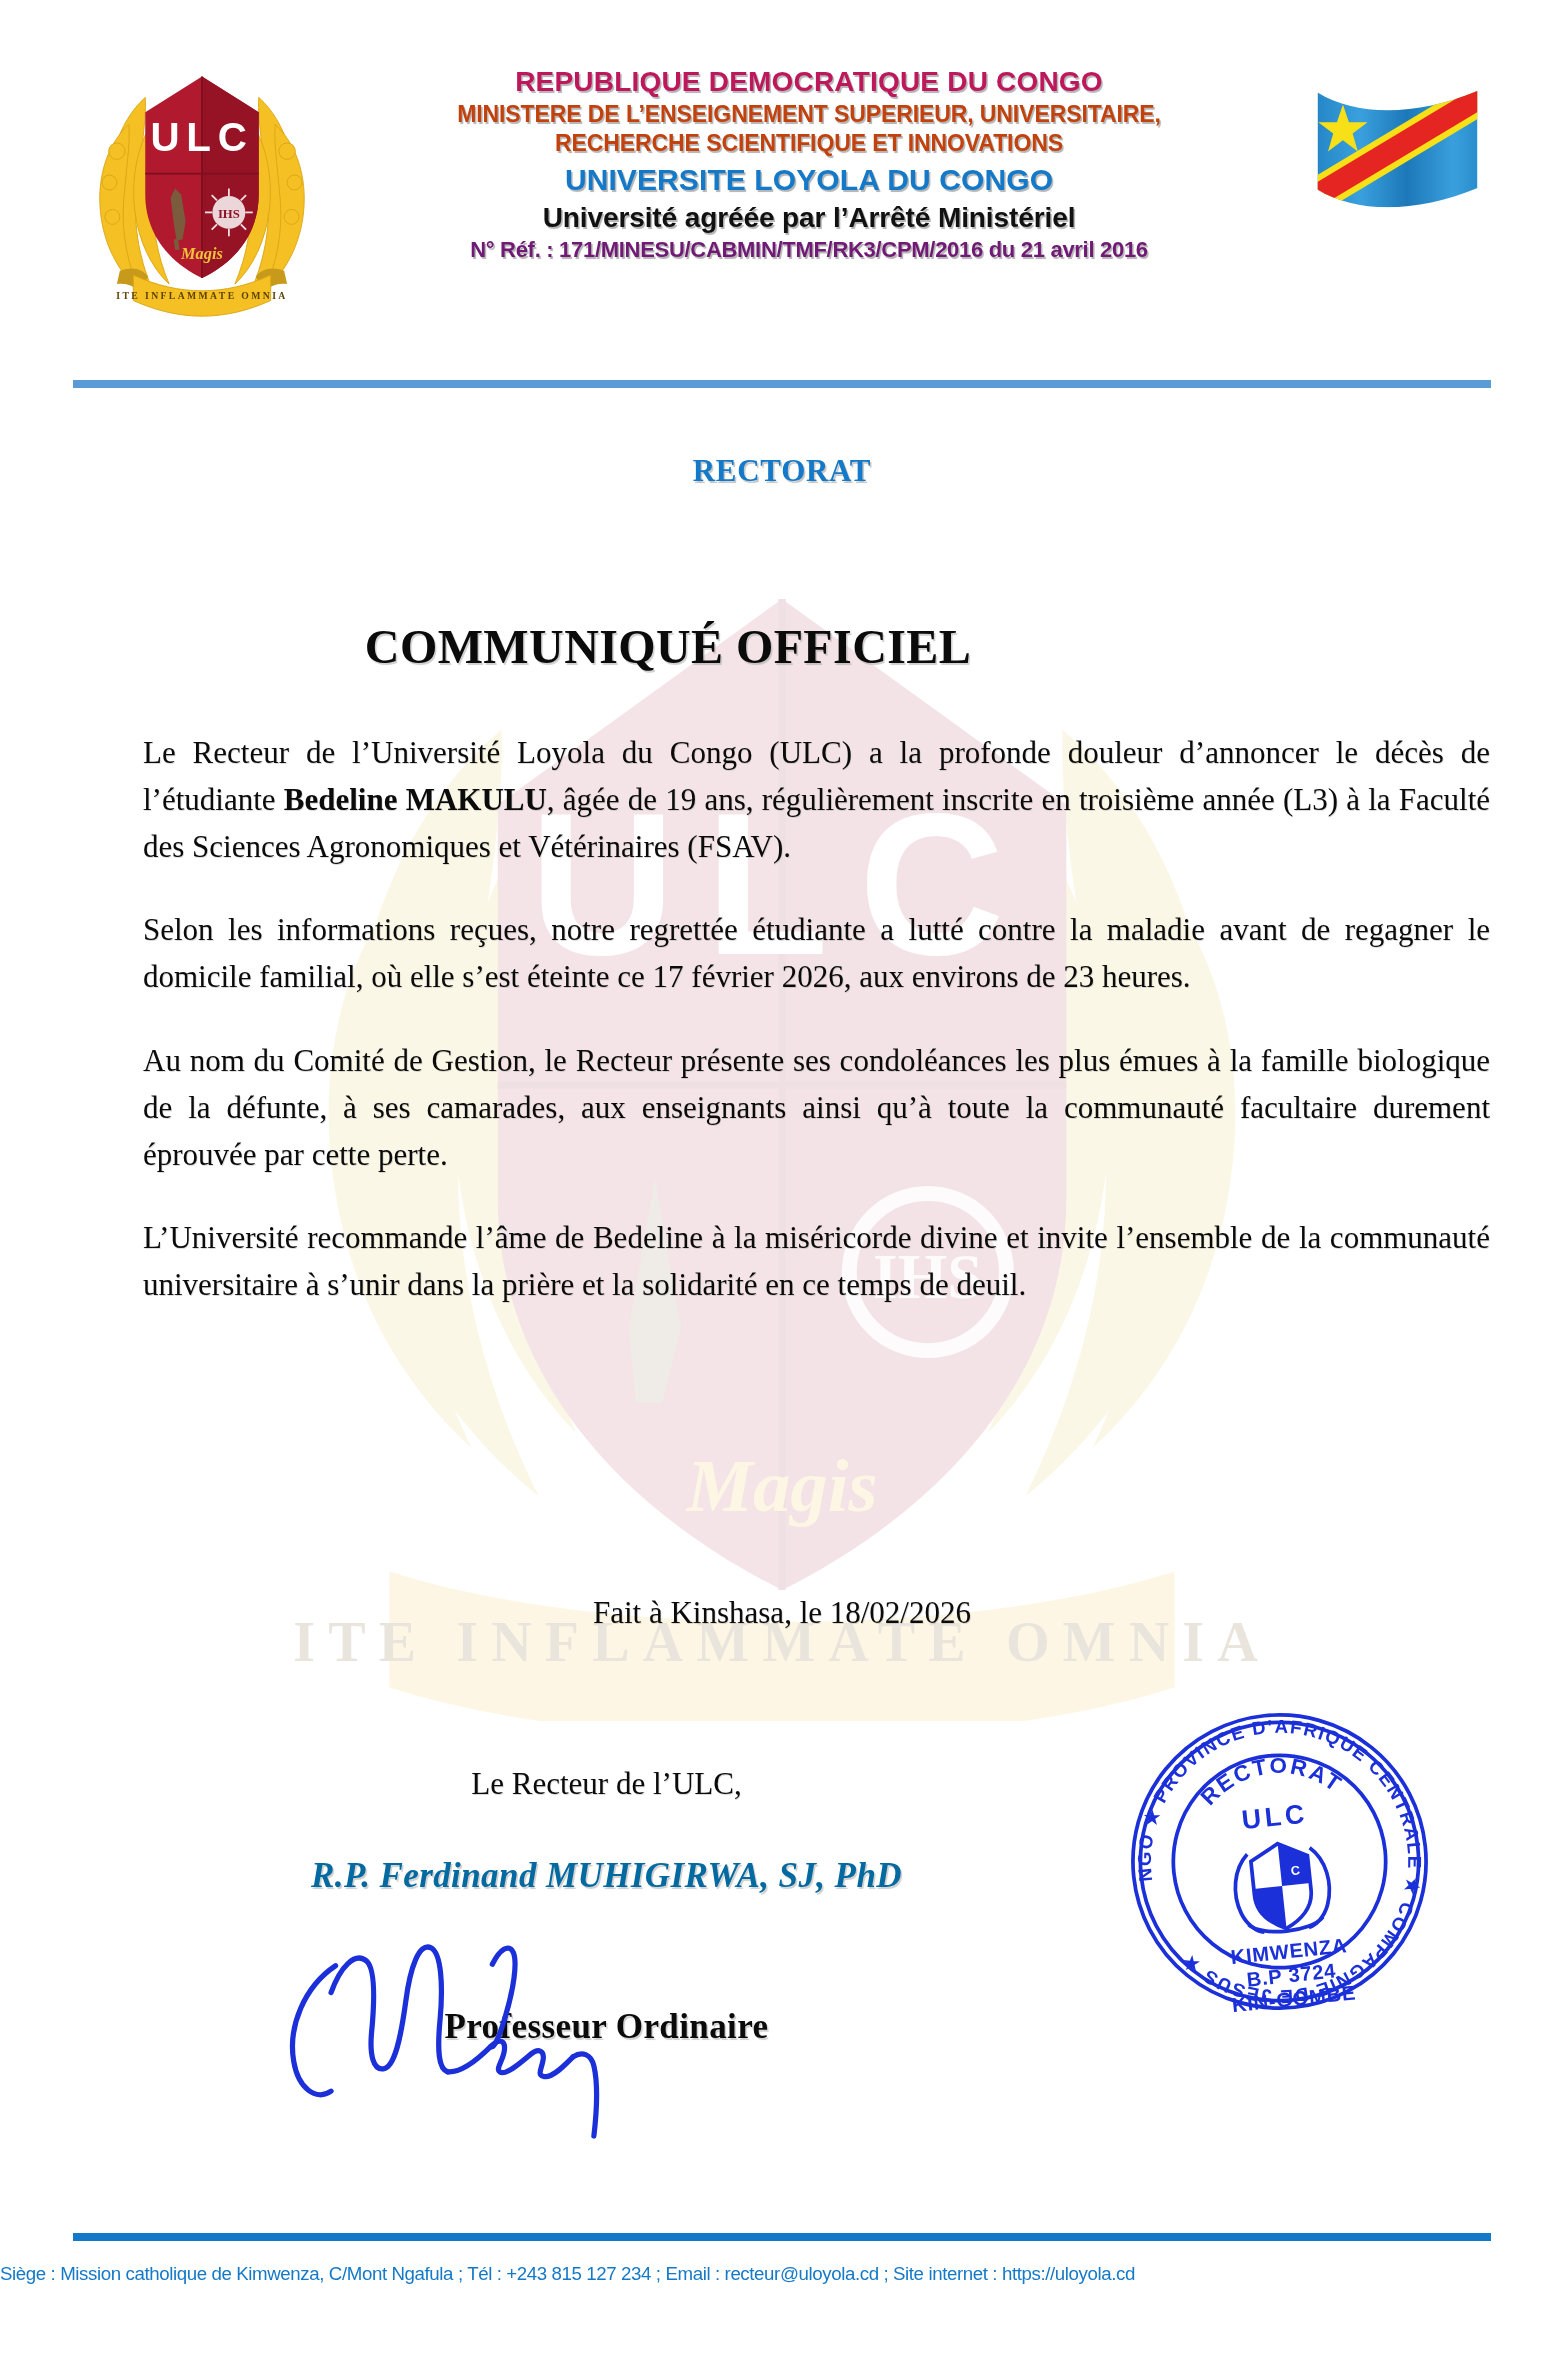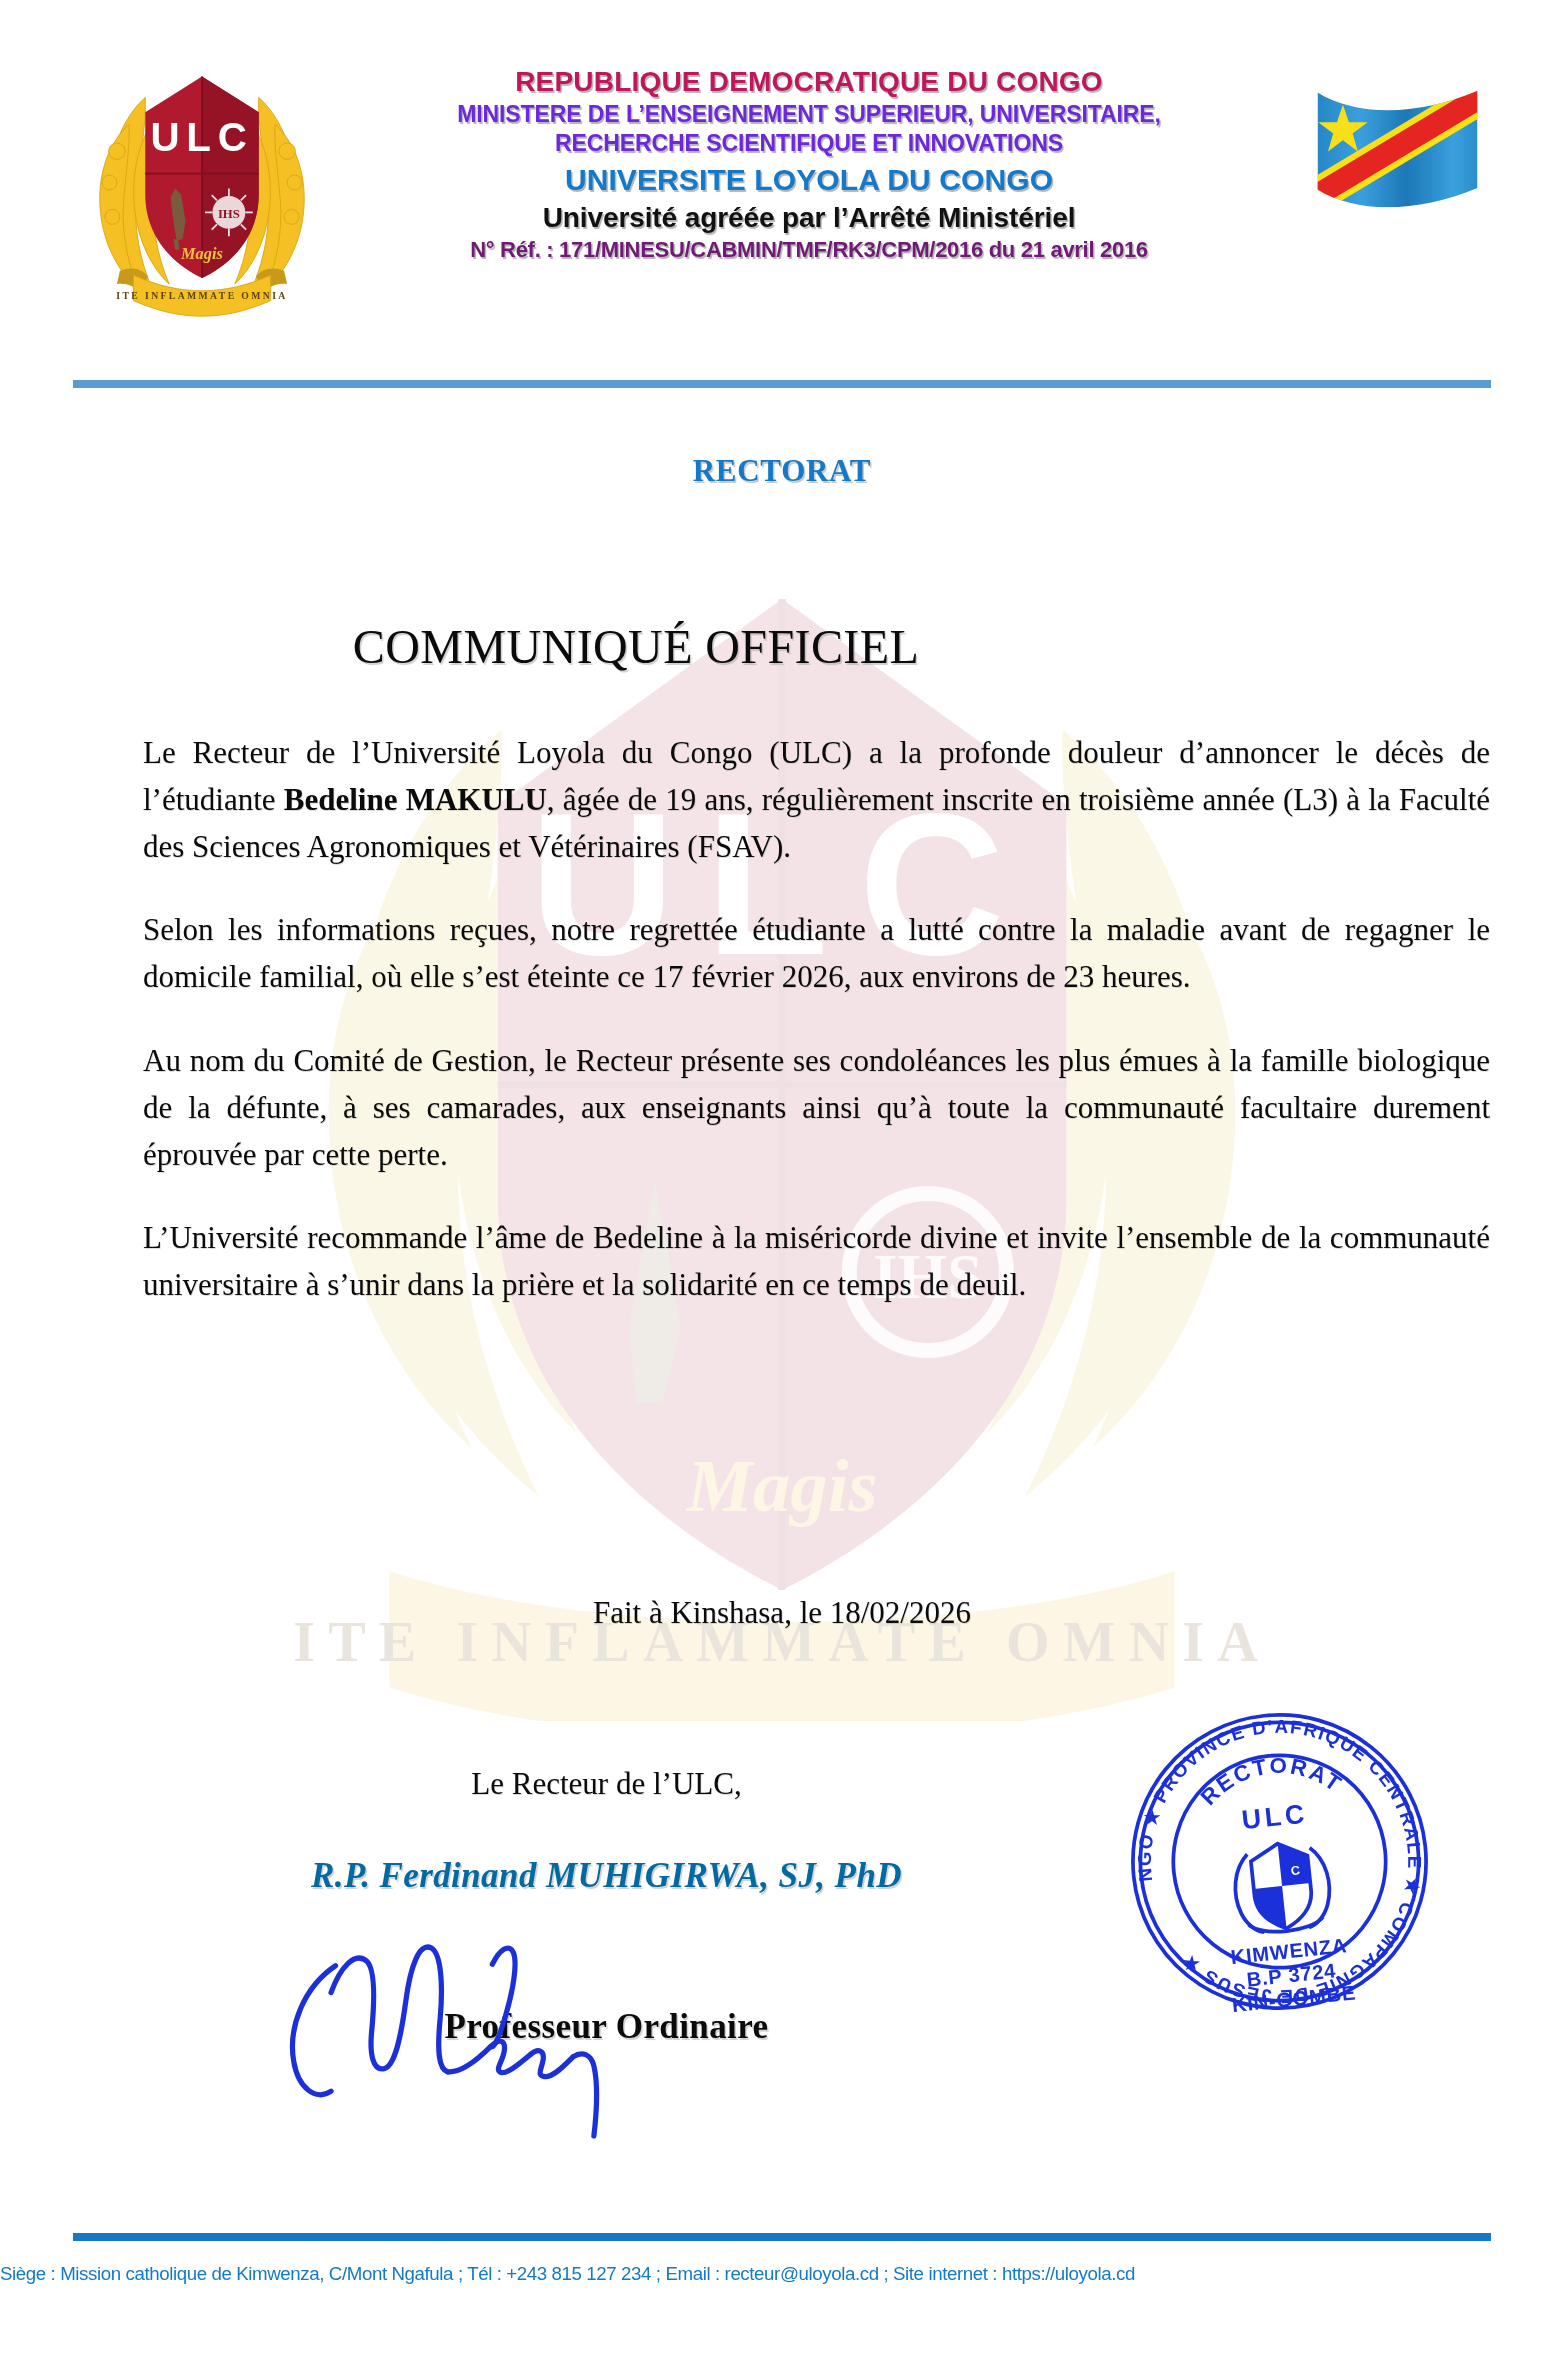--- a/index.html
+++ b/index.html
@@ -64,21 +64,21 @@
     white-space: nowrap;
   }
   .hl-blue-1 {
     color: #be185d;
     font-weight: bold;
     font-size: 28px;
     letter-spacing: 0.2px;
     margin-bottom: 3.7px;
   }
   .hl-black {
-    color: #6d28d9;
+    color: #c2410c;
     font-weight: bold;
     font-size: 23px;
     letter-spacing: -0.1px;
     margin-bottom: 2.2px;
   }
   .hl-blue-2 {
     color: #1479c8;
     font-weight: bold;
     font-size: 30px;
     letter-spacing: 0.1px;
@@ -135,25 +135,26 @@
     color: #1479c8;
     letter-spacing: 0.7px;
     text-shadow: 1.5px 1.5px 0.7px rgba(140,140,140,0.5);
   }
   .doc-title {
     position: absolute;
     left: 0; top: 619px;
     width: 1272px;
     text-align: center;
     font-family: "Liberation Serif", "DejaVu Serif", serif;
-    font-weight: normal;
+    font-weight: bold;
     font-size: 48px;
     color: #0b0b0b;
     letter-spacing: 0.4px;
     text-shadow: 1.5px 1.5px 0.7px rgba(150,150,150,0.45);
+    padding-left: 32px;
   }
 
   .body-block {
     position: absolute;
     left: 107px;
     top: 729px;
     width: 1347px;
     margin-left: 36px;
   }
   .para {

